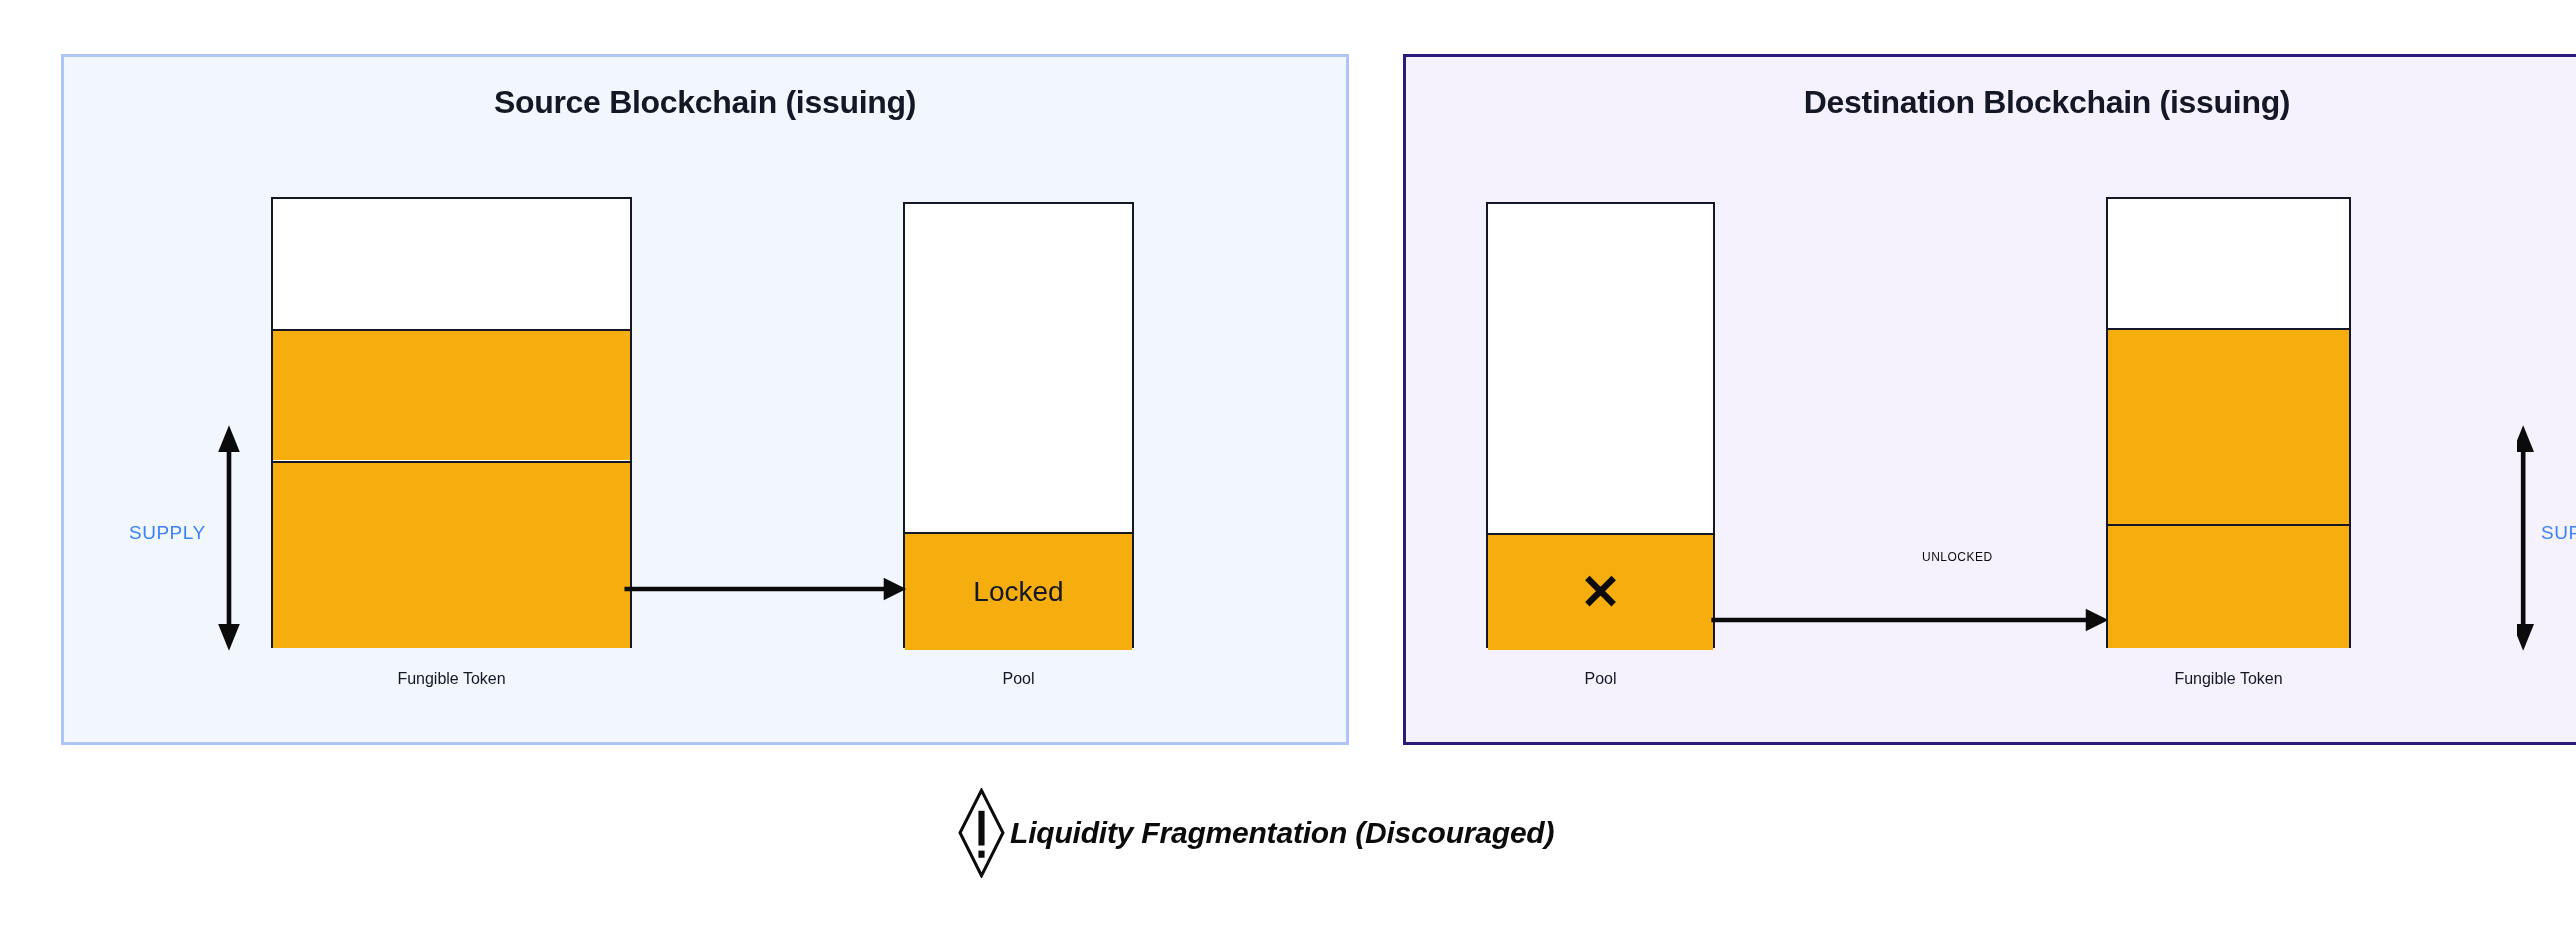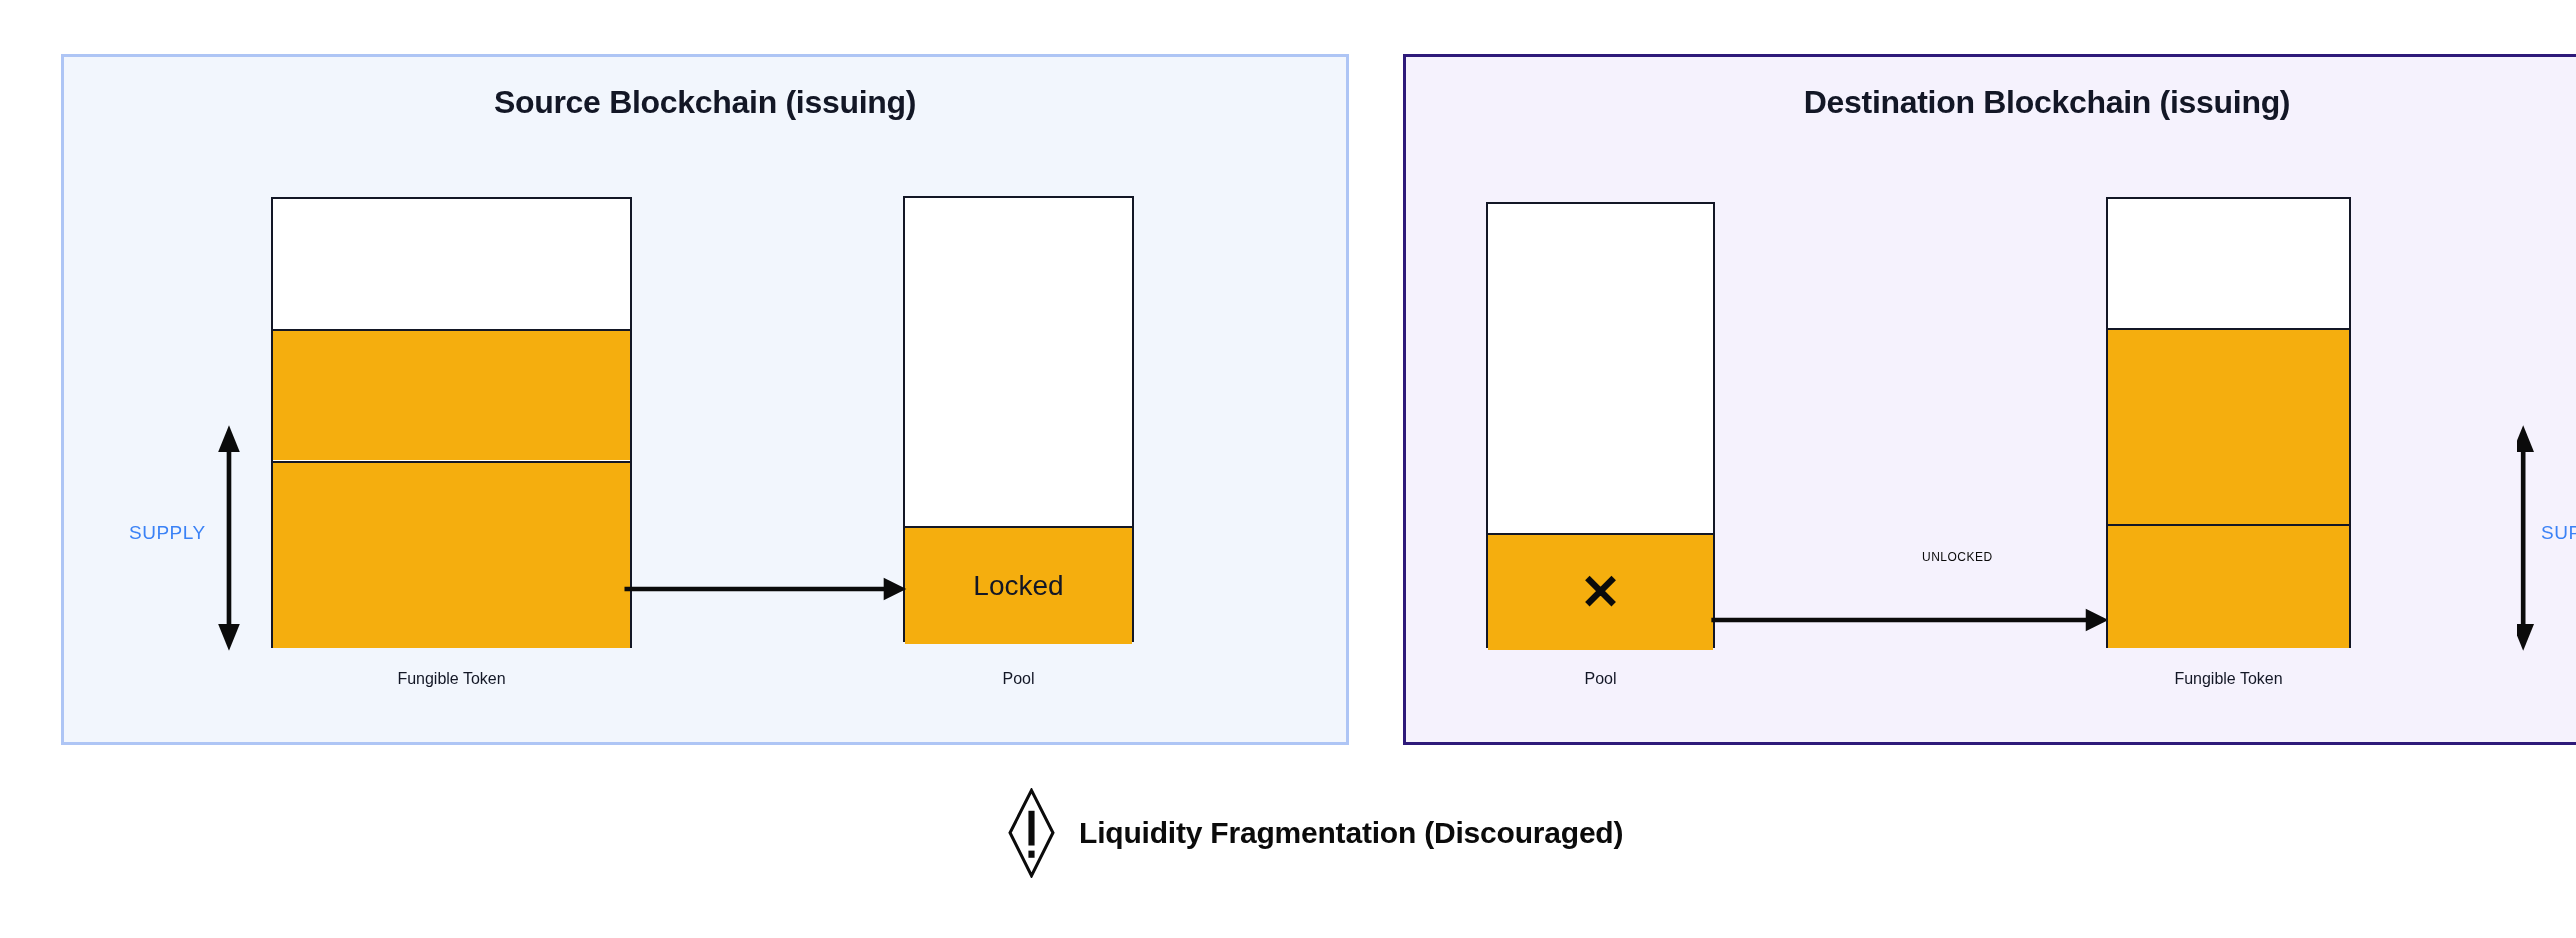--- a/index.html
+++ b/index.html
@@ -86,21 +86,21 @@
   }
   .seg-x {
     font-size: 49px;
     font-weight: 900;
     color: #0b0b0b;
     line-height: 1;
   }
 
   
   #bar-src-token   { left: 271px;  top: 197px; width: 361px; height: 451px; }
-  #bar-src-pool    { left: 903px; top: 196px; width: 231px; height: 446px; }
+  #bar-src-pool    { left: 903px; top: 202px; width: 231px; height: 446px; }
   #bar-dst-pool    { left: 1486px; top: 202px; width: 229px; height: 446px; }
   #bar-dst-token   { left: 2106px; top: 197px; width: 245px; height: 451px; }
 
   
   .bar-caption {
     position: absolute;
     text-align: center;
     font-size: 16px;
     color: #131726;
     white-space: nowrap;
@@ -135,25 +135,26 @@
     font-size: 12px;
     letter-spacing: 0.5px;
     color: #0b0b0b;
     white-space: nowrap;
   }
   #flow-dst-label { left: 1922px; top: 550px; }
 
   
   #footer-badge {
     position: absolute;
-    left: 1008px;
+    left: 958px;
     top: 788px;
     display: flex;
     align-items: center;
-    gap: 24px;
+    gap: 5px;
+    font-style: italic;
   }
   #footer-badge .badge-text {
     font-size: 30px;
     font-weight: 700;
     color: #0b0b0b;
     letter-spacing: -0.2px;
     white-space: nowrap;
   }
 </style>
 </head>

